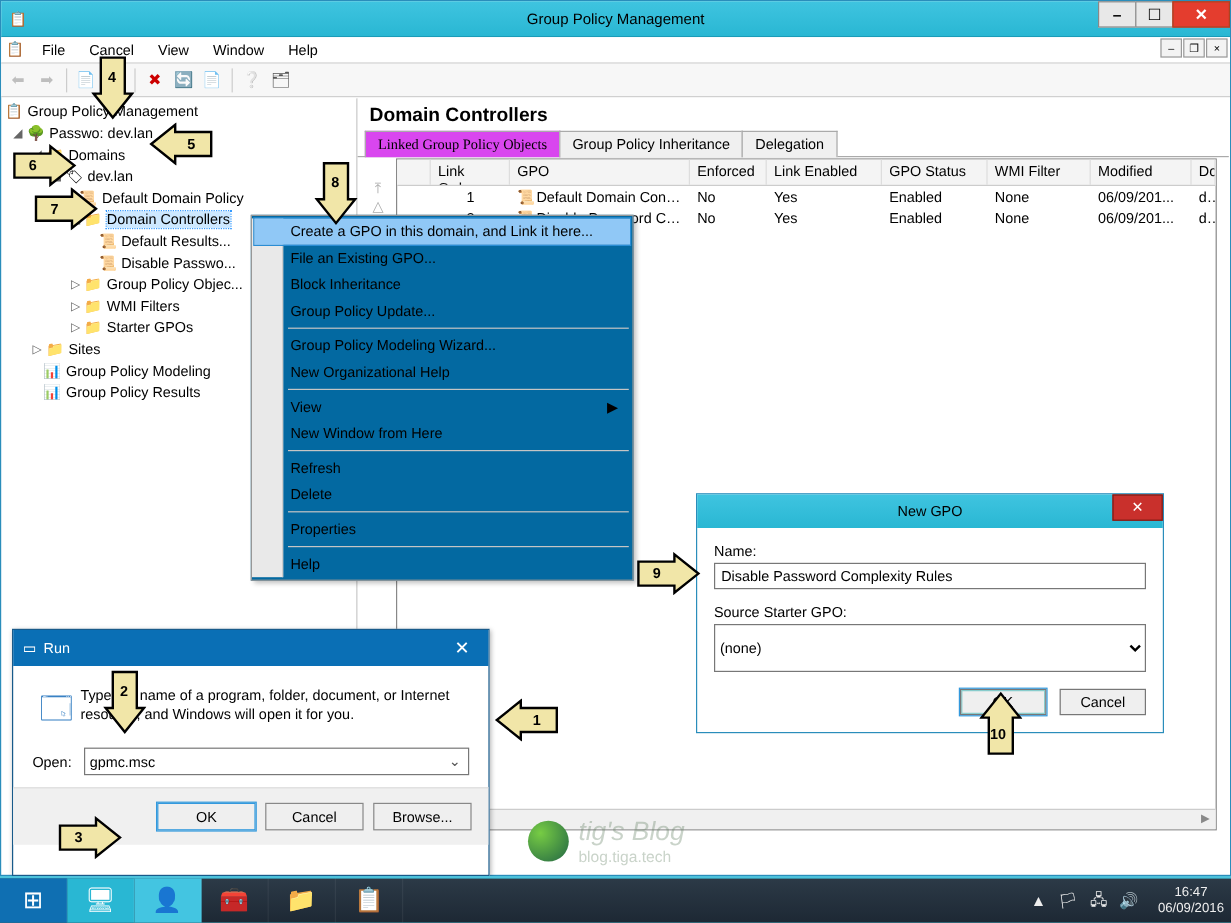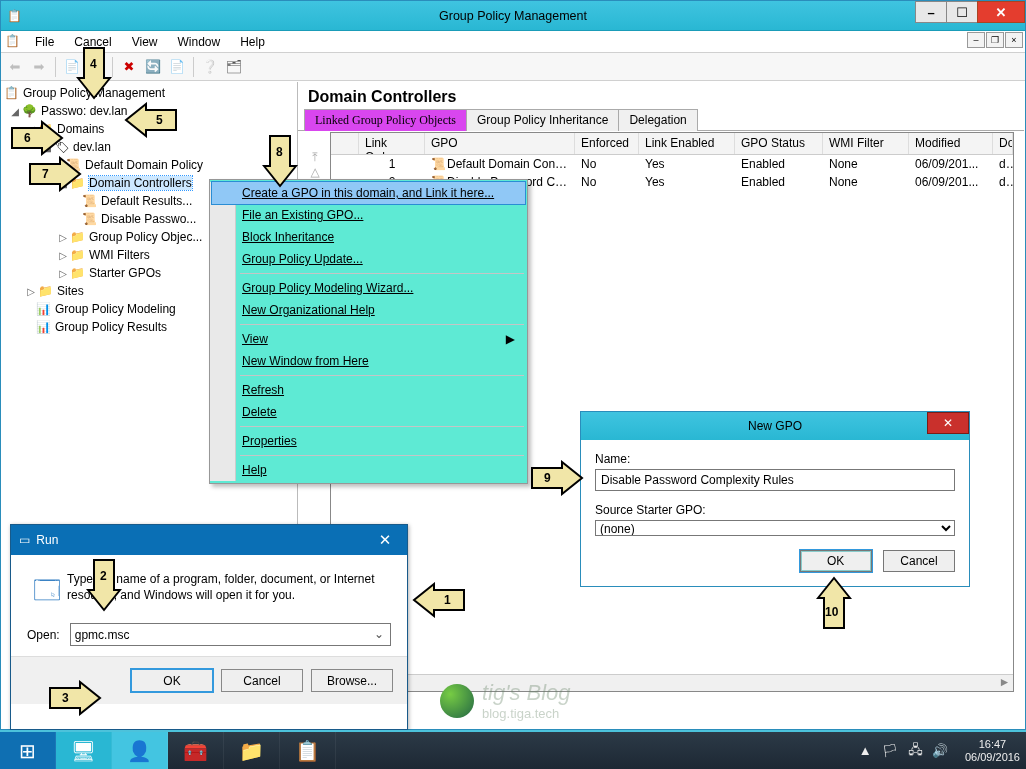--- a/index.html
+++ b/index.html
@@ -51,35 +51,35 @@
   .gh.first{width:28px;}
   .grid-row{display:flex; height:18px; align-items:center;}
   .gc{padding:1px 6px; font-size:12px; overflow:hidden; text-overflow:ellipsis; white-space:nowrap;}
   .gc.first{width:28px;} .gc.link{width:66px; text-align:center;} .gc.gpo{width:150px;} .gc.enf{width:64px;} .gc.len{width:96px;} .gc.stat{width:88px;} .gc.wmi{width:86px;} .gc.mod{width:84px;} .gc.dom{flex:1;}
   .gc.gpo .ico{display:inline-block; width:14px; color:#55a; margin-right:2px;}
 
   .left-arrows{position:absolute; left:306px; top:150px; width:20px;}
   .upd{ display:block; width:18px; height:15px; text-align:center; font-size:12px; color:#aaa;}
 
   
-  .ctx-menu{ position:absolute; left:209px; top:179px; width:319px; background:#5eead4; border:1px solid #979797; box-shadow:3px 3px 4px rgba(0,0,0,.25); padding:2px;text-decoration:underline;}
+  .ctx-menu{ position:absolute; left:209px; top:179px; width:319px; background:#0369a1; border:1px solid #979797; box-shadow:3px 3px 4px rgba(0,0,0,.25); padding:2px;}
   .ctx-item{ height:22px; display:flex; align-items:center; padding:0 24px 0 30px; font-size:12px; position:relative;}
   .ctx-item.highlight{ background:#90c8f6; outline:1px solid #2a8dd4;}
   .ctx-item .arrow{position:absolute; right:10px;}
   .ctx-sep{ height:1px; background:#c5c5c5; margin:3px 1px 3px 28px;}
   .ctx-gutter{position:absolute; left:0; top:2px; bottom:2px; width:26px; background:#e9e9e9; border-right:1px solid #ccc;}
 
   
   .newgpo{ position:absolute; left:580px; top:411px; width:390px; background:#fff; border:1px solid #2a8dbb;}
   .newgpo .dlg-title{ height:28px; background:linear-gradient(#3fc4e0,#29b7d3); display:flex; align-items:center; justify-content:center; position:relative; font-size:12px;}
   .newgpo .dlg-title .dlg-close{position:absolute; right:0; top:0; width:42px; height:22px; background:#c9302c; border:1px solid #7a1; border-color:#7a1c16; color:#fff; display:flex; align-items:center; justify-content:center; font-size:12px;}
   .newgpo .body{ padding:12px 14px 14px;}
   .newgpo label{display:block; font-size:12px; margin-bottom:3px;}
   .newgpo input[type=text]{ width:100%; height:22px; border:1px solid #777; padding:2px 5px; font-size:12px;}
-  .newgpo select{ width:100%; height:16px; border:1px solid #777; font-size:12px; background:#fff;}
+  .newgpo select{ width:100%; height:40px; border:1px solid #777; font-size:12px; background:#fff;}
   .newgpo .btns{ text-align:right; margin-top:14px;}
   .newgpo button{ width:72px; height:22px; border:1px solid #777; background:#efefef; font-size:12px; margin-left:8px;}
   .newgpo button.primary{ outline:1px solid #3399dd; box-shadow:0 0 0 1px #8cc inset;}
 
   
   .run-dlg{ position:absolute; left:10px; top:524px; width:398px; height:206px; background:#fff; border:1px solid #185a8a; box-shadow:1px 1px 4px rgba(0,0,0,.3);}
   .run-title{ height:30px; background:#0a6fb5; color:#fff; display:flex; align-items:center; padding-left:8px; font-size:12px;}
   .run-title .run-close{position:absolute; right:0; top:0; width:44px; height:30px; display:flex; align-items:center; justify-content:center; color:#fff; font-size:15px;}
   .run-body{ padding:16px 16px 8px; display:flex;}
   .run-body .run-icon{ width:40px; height:40px; font-size:26px; color:#3a82c4; display:flex; align-items:flex-start; justify-content:center;}

